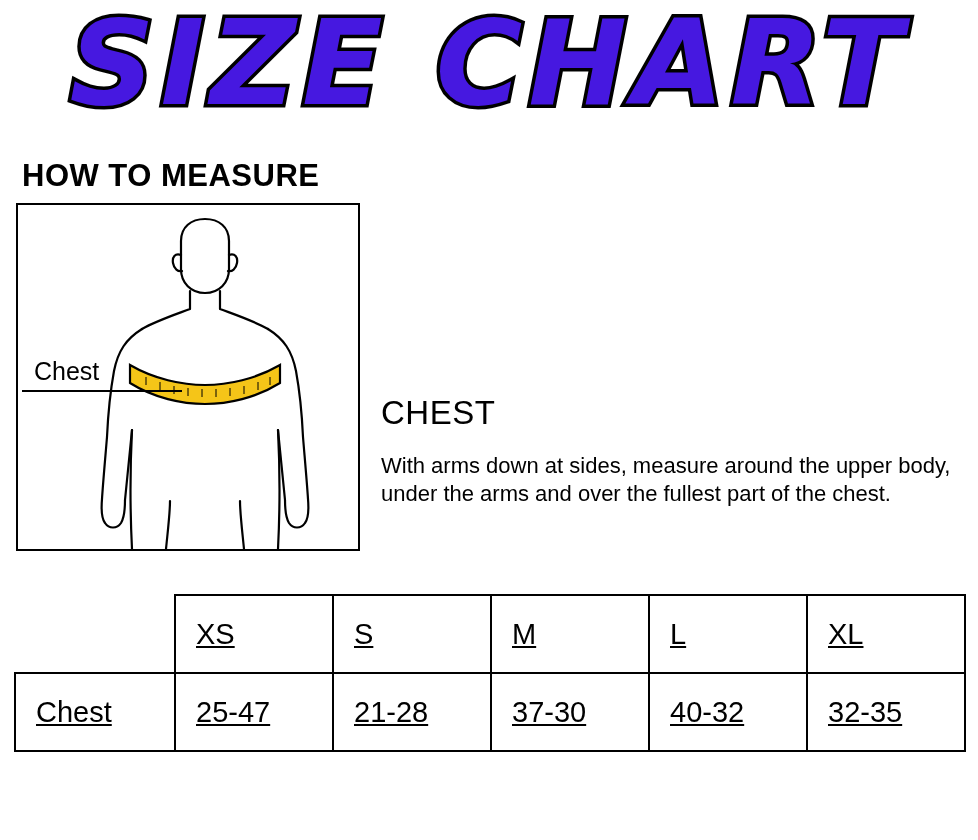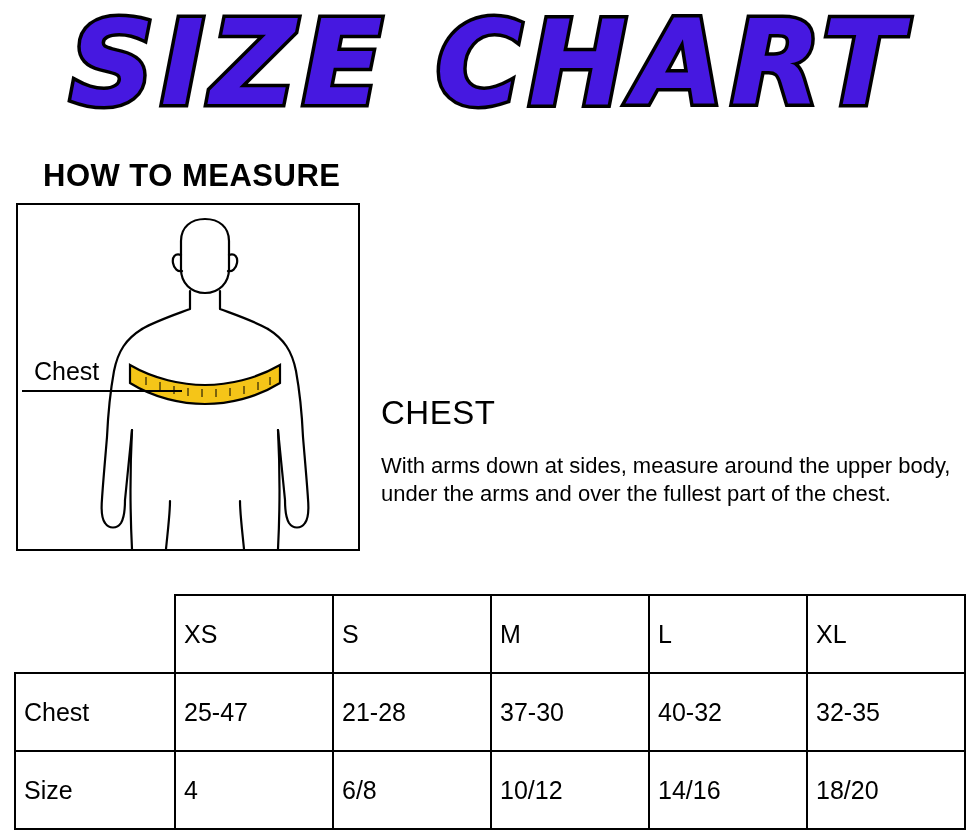--- a/index.html
+++ b/index.html
@@ -38,21 +38,20 @@
 
   
   #how-to-measure {
     position: absolute;
     left: 22px;
     top: 158px;
     font-family: "Liberation Sans", sans-serif;
     font-weight: bold;
     font-size: 31px;
     letter-spacing: 0.5px;
-    margin-left: 21px;
   }
 
   
   #figure-box {
     position: absolute;
     left: 16px;
     top: 203px;
     width: 344px;
     height: 348px;
     border: 2px solid #000000;
@@ -101,25 +100,26 @@
     position: absolute;
     left: 14px;
     top: 594px;
     width: 950px;
     border-collapse: collapse;
     table-layout: fixed;
   }
   #size-table td {
     height: 78px;
     font-family: "Liberation Sans", sans-serif;
-    font-size: 25px;
-    padding: 0 0 0 8px;
+    font-size: 29px;
+    padding: 0 0 0 20px;
     vertical-align: middle;
     border: 2px solid #000000;
     box-sizing: border-box;
+    text-decoration: underline;
   }
   #size-table td.rowhead {
     border-left-color: #000000;
   }
   
   #size-table tr.header-row td.corner {
     border: none;
   }
   #size-table col.c0 { width: 160px; }
   #size-table col.c1 { width: 158px; }
@@ -205,22 +205,14 @@
       <td>XL</td>
     </tr>
     <tr>
       <td class="rowhead">Chest</td>
       <td>25-47</td>
       <td>21-28</td>
       <td>37-30</td>
       <td>40-32</td>
       <td>32-35</td>
     </tr>
-    <tr>
-      <td class="rowhead">Size</td>
-      <td>4</td>
-      <td>6/8</td>
-      <td>10/12</td>
-      <td>14/16</td>
-      <td>18/20</td>
-    </tr>
   </tbody>
 </table>
 
 </body></html>

